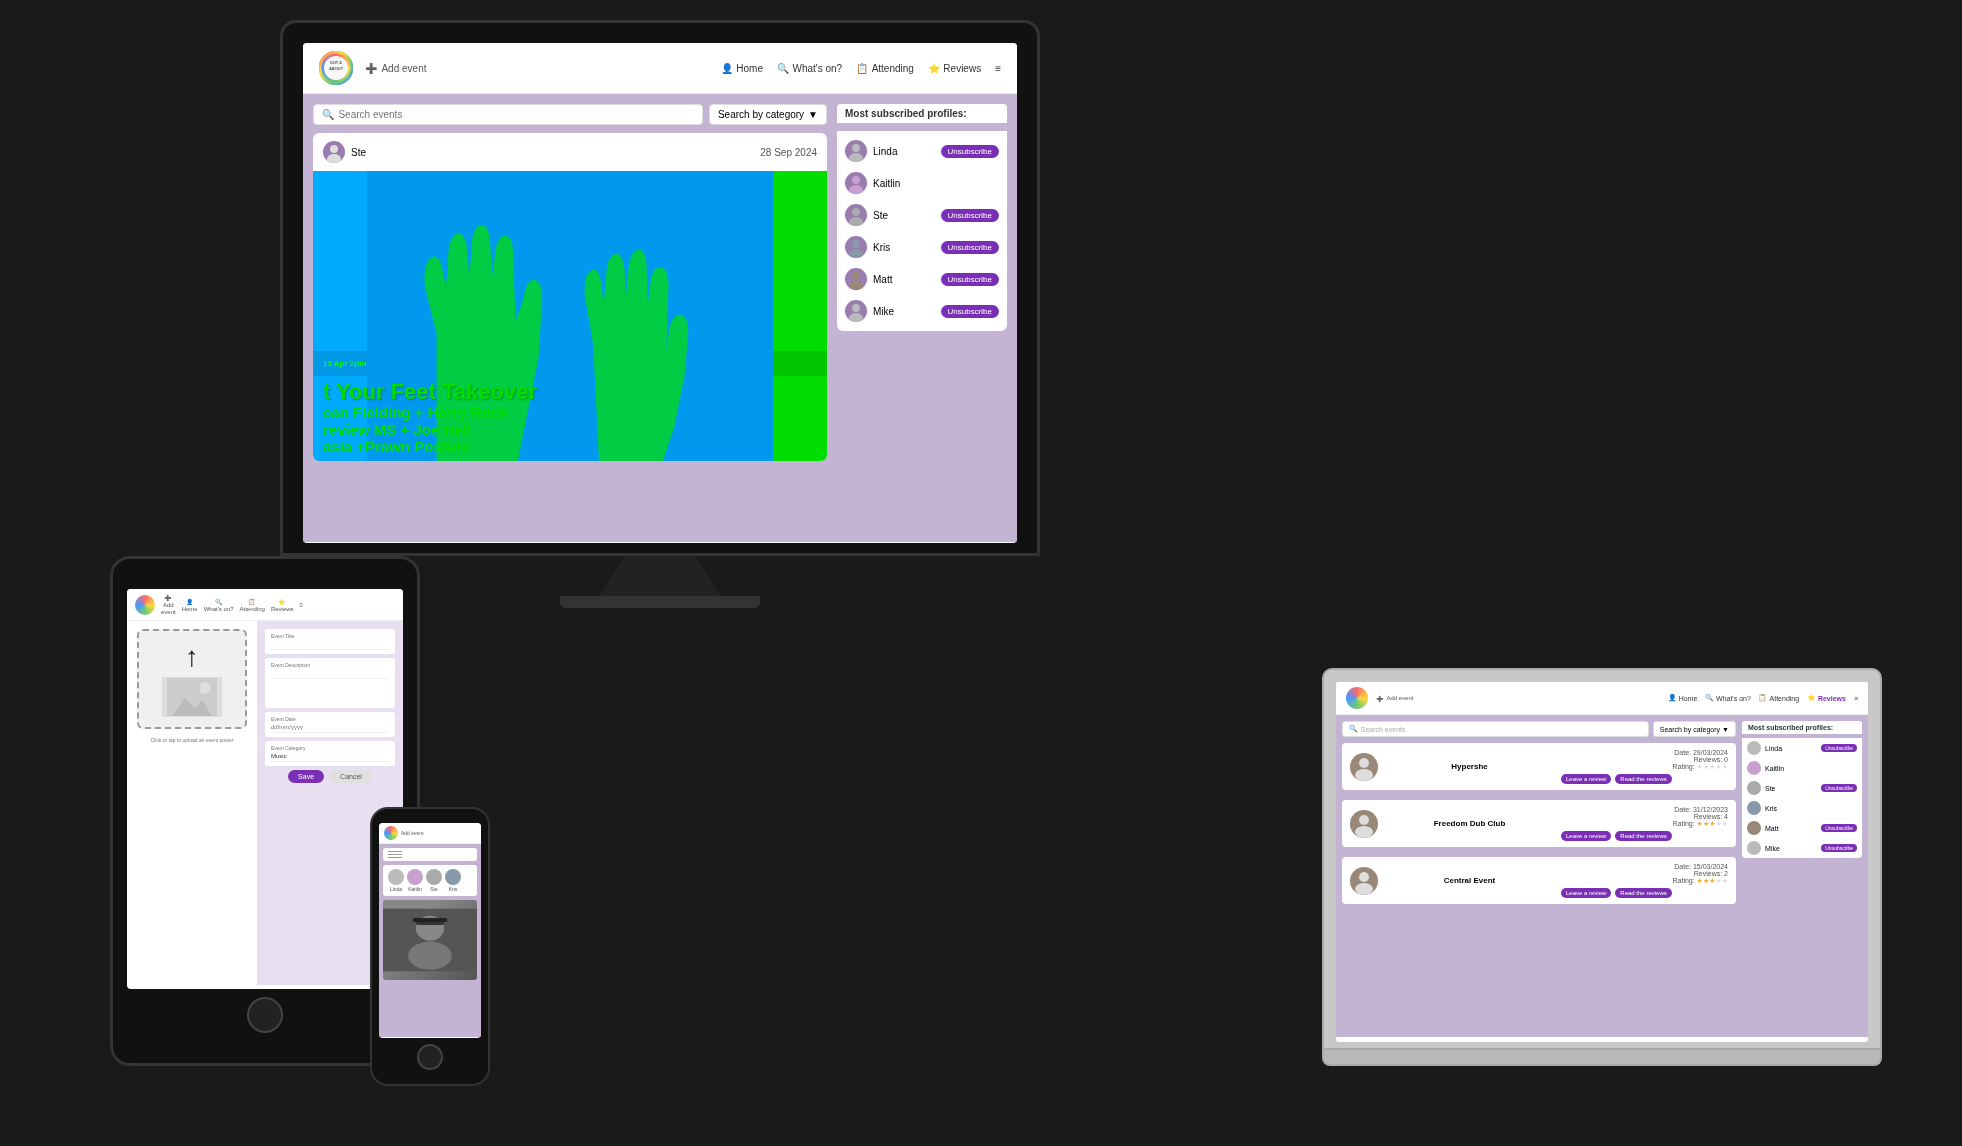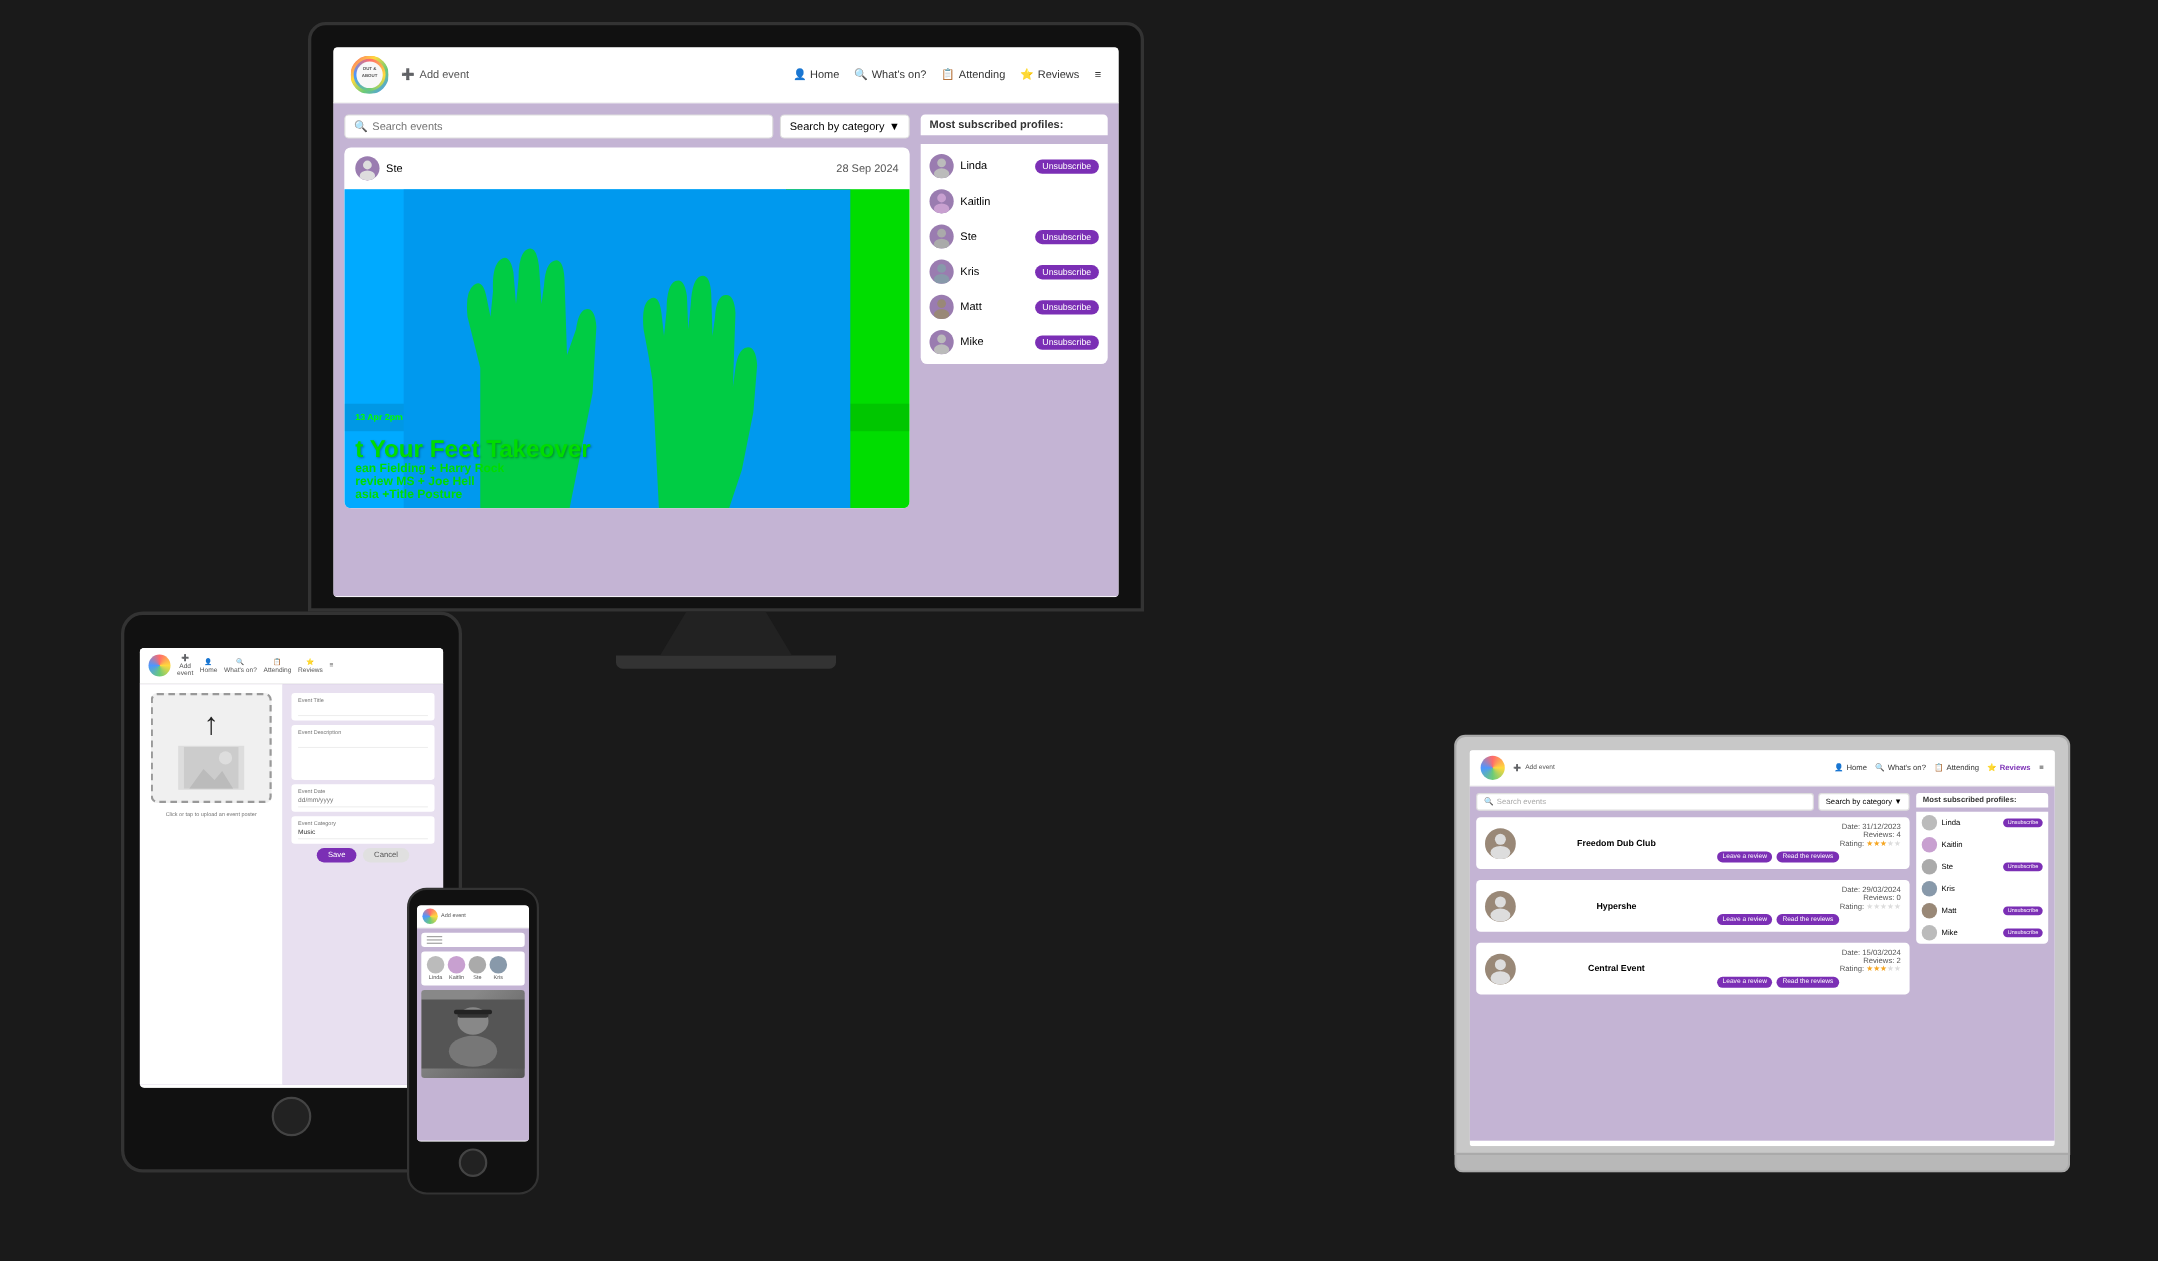--- a/index.html
+++ b/index.html
@@ -309,21 +309,21 @@
 
     .event-title-big {
       font-size: 22px;
       font-weight: 900;
       color: #00dd00;
       line-height: 1.1;
       text-shadow: 1px 1px 2px rgba(0,0,0,0.3);
     }
 
     .event-subtitle {
-      font-size: 11px;
+      font-size: 15px;
       color: #00dd00;
       font-weight: bold;
     }
 
     
     .sidebar {
       width: 170px;
       flex-shrink: 0;
     }
 
@@ -872,21 +872,21 @@
                     <path d="M200,250 L195,150 Q192,130 188,110 Q186,90 193,86 Q200,82 202,97 L204,115 L206,95 Q206,75 213,72 Q220,69 222,84 L223,110 L225,90 Q226,70 233,68 Q240,66 241,82 L242,115 L244,100 Q245,84 252,83 Q259,82 260,97 L258,155 L260,140 Q262,125 269,124 Q276,123 277,138 L274,175 L265,220 L255,250 Z" fill="#00cc44"></path>
                   </svg>
 
                   <div class="event-image-overlay">
                     <div style="font-size:8px;color:#00ff00;font-weight:bold;">13 Apr   2pm   Live   Shadow House   Fresh</div>
                   </div>
                   <div style="padding:4px 10px 6px; position:relative;z-index:2;">
                     <div class="event-title-big">t Your Feet Takeover</div>
                     <div class="event-subtitle">ean Fielding + Harry Rock</div>
                     <div class="event-subtitle">review  MS  +  Joe  Hell</div>
-                    <div class="event-subtitle">asia +Title Posture</div>
+                    <div class="event-subtitle">asia +Prawn Posture</div>
                   </div>
                 </div>
               </div>
             </div>
 
             <div class="sidebar">
               <div class="sidebar-title">Most subscribed profiles:</div>
               <div class="profile-list">
 
                 <div class="profile-item">
@@ -1006,48 +1006,48 @@
                 </div>
               </div>
 
               <div class="laptop-event-card">
                 <div class="laptop-event-avatar" style="background:#998877;">
                   <svg width="28" height="28">
                       <circle cx="14" cy="10" r="5" fill="#ddd"></circle>
                       <ellipse cx="14" cy="22" rx="9" ry="6" fill="#ddd"></ellipse>
                     </svg>
                 </div>
+                <div class="laptop-event-name">Hypershe</div>
+                <div style="flex:1;">
+                  <div class="laptop-event-info">Date: 29/03/2024</div>
+                  <div class="laptop-event-info">Reviews: 0</div>
+                  <div class="laptop-event-info">
+                    Rating: <span style="color:#ddd;">★★★★★</span>
+                  </div>
+                  <div class="laptop-event-actions">
+                    <button class="laptop-action-btn">Leave a review</button>
+                    <button class="laptop-action-btn">Read the reviews</button>
+                  </div>
+                </div>
+              </div>
+
+              <div class="laptop-event-card">
+                <div class="laptop-event-avatar" style="background:#998877;">
+                  <svg width="28" height="28">
+                      <circle cx="14" cy="10" r="5" fill="#ddd"></circle>
+                      <ellipse cx="14" cy="22" rx="9" ry="6" fill="#ddd"></ellipse>
+                    </svg>
+                </div>
                 <div class="laptop-event-name">Freedom Dub Club</div>
                 <div style="flex:1;">
                   <div class="laptop-event-info">Date: 31/12/2023</div>
                   <div class="laptop-event-info">Reviews: 4</div>
                   <div class="laptop-event-info">
                     Rating:
                     <span style="color:#f5a623;">★★★</span><span style="color:#ddd;">★★</span>
-                  </div>
-                  <div class="laptop-event-actions">
-                    <button class="laptop-action-btn">Leave a review</button>
-                    <button class="laptop-action-btn">Read the reviews</button>
-                  </div>
-                </div>
-              </div>
-
-              <div class="laptop-event-card">
-                <div class="laptop-event-avatar" style="background:#998877;">
-                  <svg width="28" height="28">
-                      <circle cx="14" cy="10" r="5" fill="#ddd"></circle>
-                      <ellipse cx="14" cy="22" rx="9" ry="6" fill="#ddd"></ellipse>
-                    </svg>
-                </div>
-                <div class="laptop-event-name">Hypershe</div>
-                <div style="flex:1;">
-                  <div class="laptop-event-info">Date: 29/03/2024</div>
-                  <div class="laptop-event-info">Reviews: 0</div>
-                  <div class="laptop-event-info">
-                    Rating: <span style="color:#ddd;">★★★★★</span>
                   </div>
                   <div class="laptop-event-actions">
                     <button class="laptop-action-btn">Leave a review</button>
                     <button class="laptop-action-btn">Read the reviews</button>
                   </div>
                 </div>
               </div>
 
               <div class="laptop-event-card">
                 <div class="laptop-event-avatar" style="background:#998877;">

